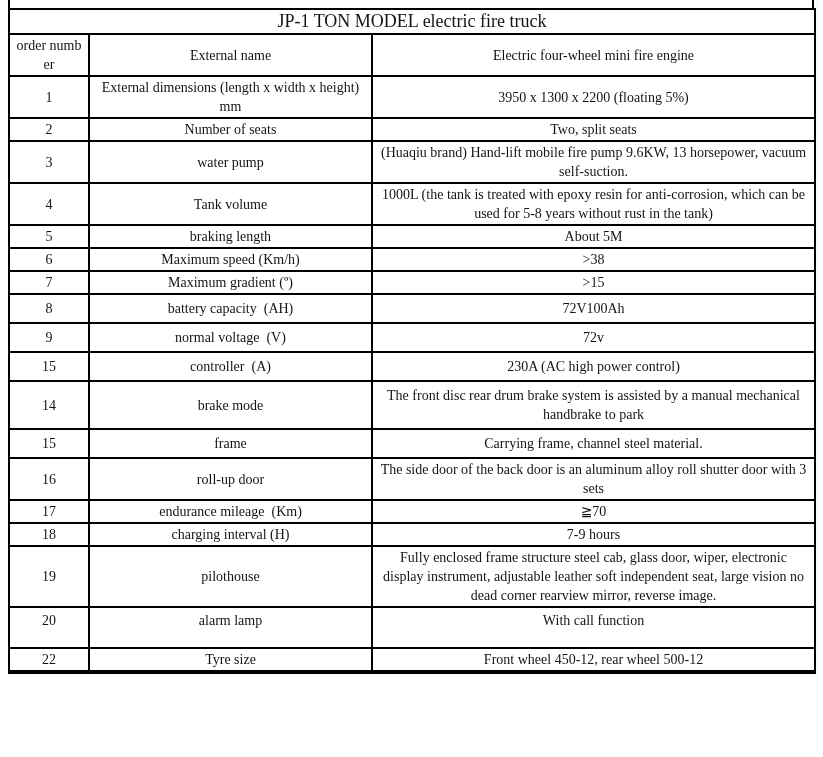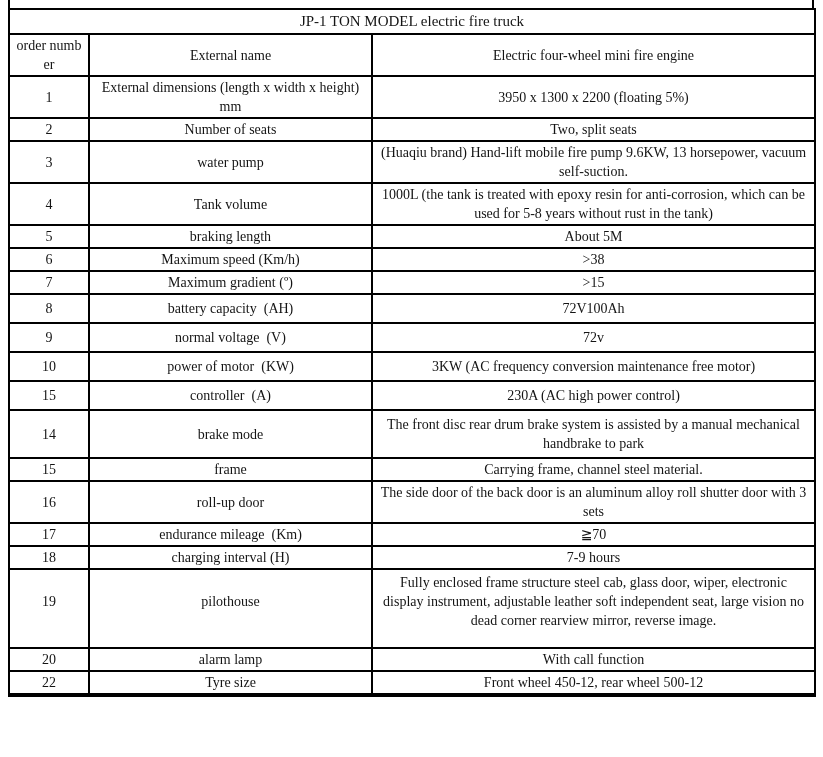--- a/index.html
+++ b/index.html
@@ -22,21 +22,21 @@
   col.c2{width:283px;}
   col.c3{width:443px;}
   td{
     border:2px solid #000;
     text-align:center;vertical-align:middle;
     font-size:14px;line-height:19px;
     padding:1px 6px;box-sizing:border-box;
     word-wrap:break-word;
   }
   tr.title-row td{
-    font-size:15px;line-height:21px;padding:1px 4px;height:20px;
+    font-size:18px;line-height:21px;padding:1px 4px;height:20px;
   }
   tr.header-row td{height:42px;}
   
   #rows-body tr:nth-child(n+8):nth-child(-n+12) td{padding-top:4px;padding-bottom:4px;}
   
   #rows-body tr:nth-child(17) td{padding-top:3px;padding-bottom:17px;}
 </style>
 </head>
 <body>
 
@@ -107,25 +107,20 @@
           <td>battery capacity &nbsp;(AH)</td>
           <td>72V100Ah</td>
         </tr>
 
         <tr class="spec-row">
           <td>9</td>
           <td>normal voltage &nbsp;(V)</td>
           <td>72v</td>
         </tr>
 
-        <tr class="spec-row">
-          <td>10</td>
-          <td>power of motor &nbsp;(KW)</td>
-          <td>3KW (AC frequency conversion maintenance free motor)</td>
-        </tr>
 
         <tr class="spec-row">
           <td>15</td>
           <td>controller &nbsp;(A)</td>
           <td>230A (AC high power control)</td>
         </tr>
 
 
 
         <tr class="spec-row">

